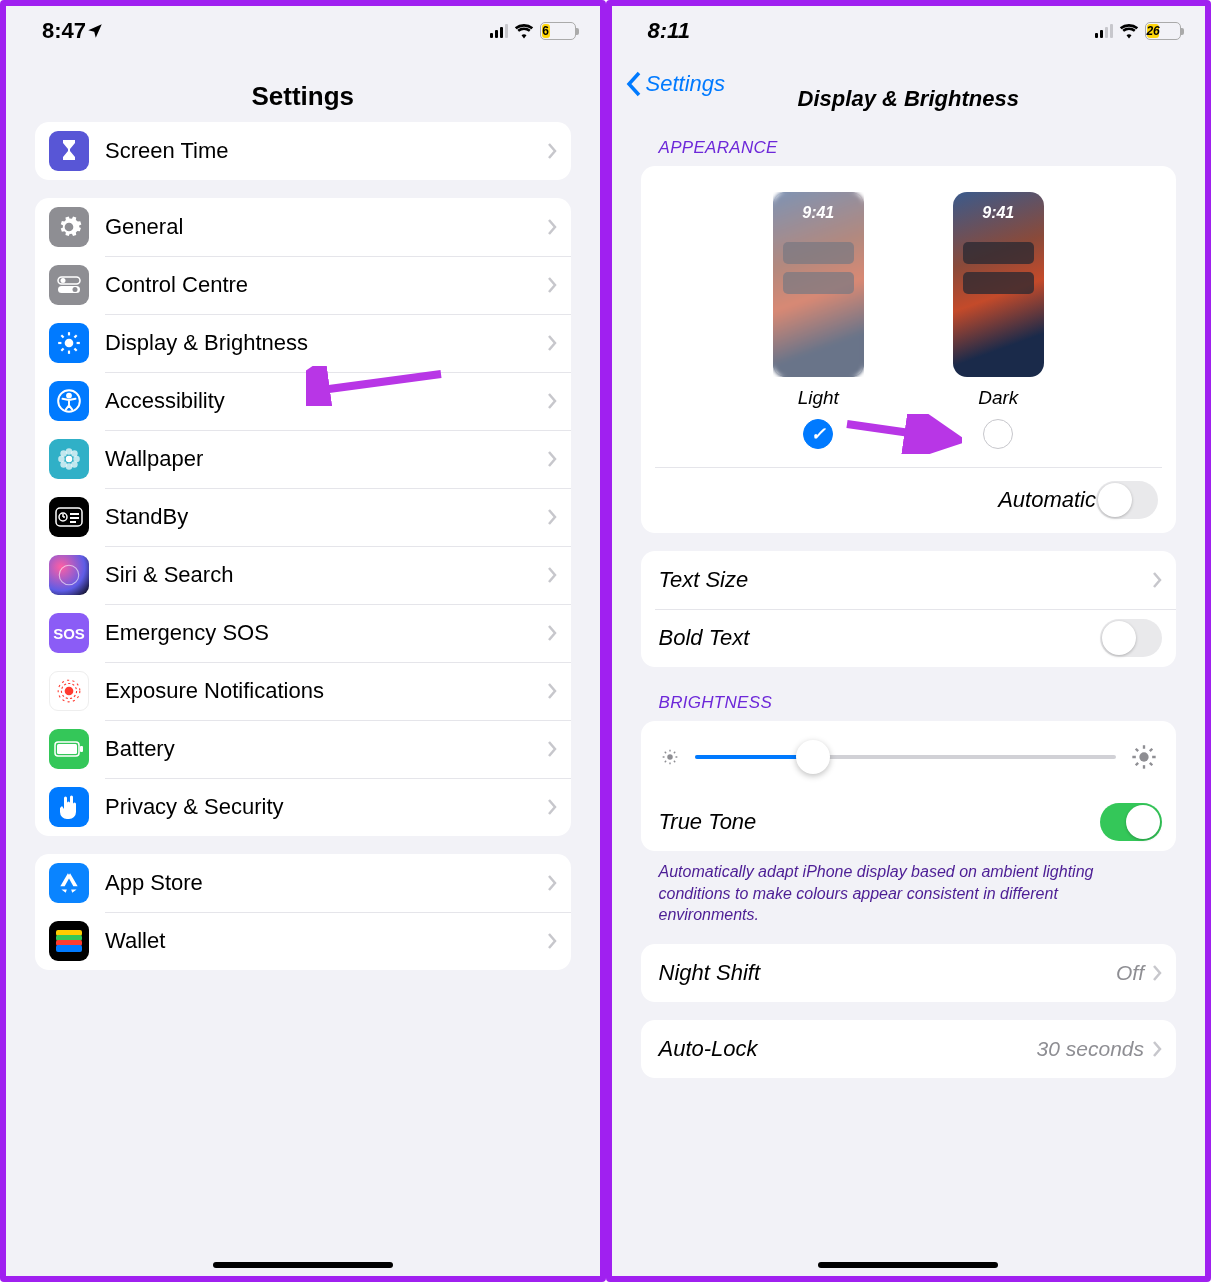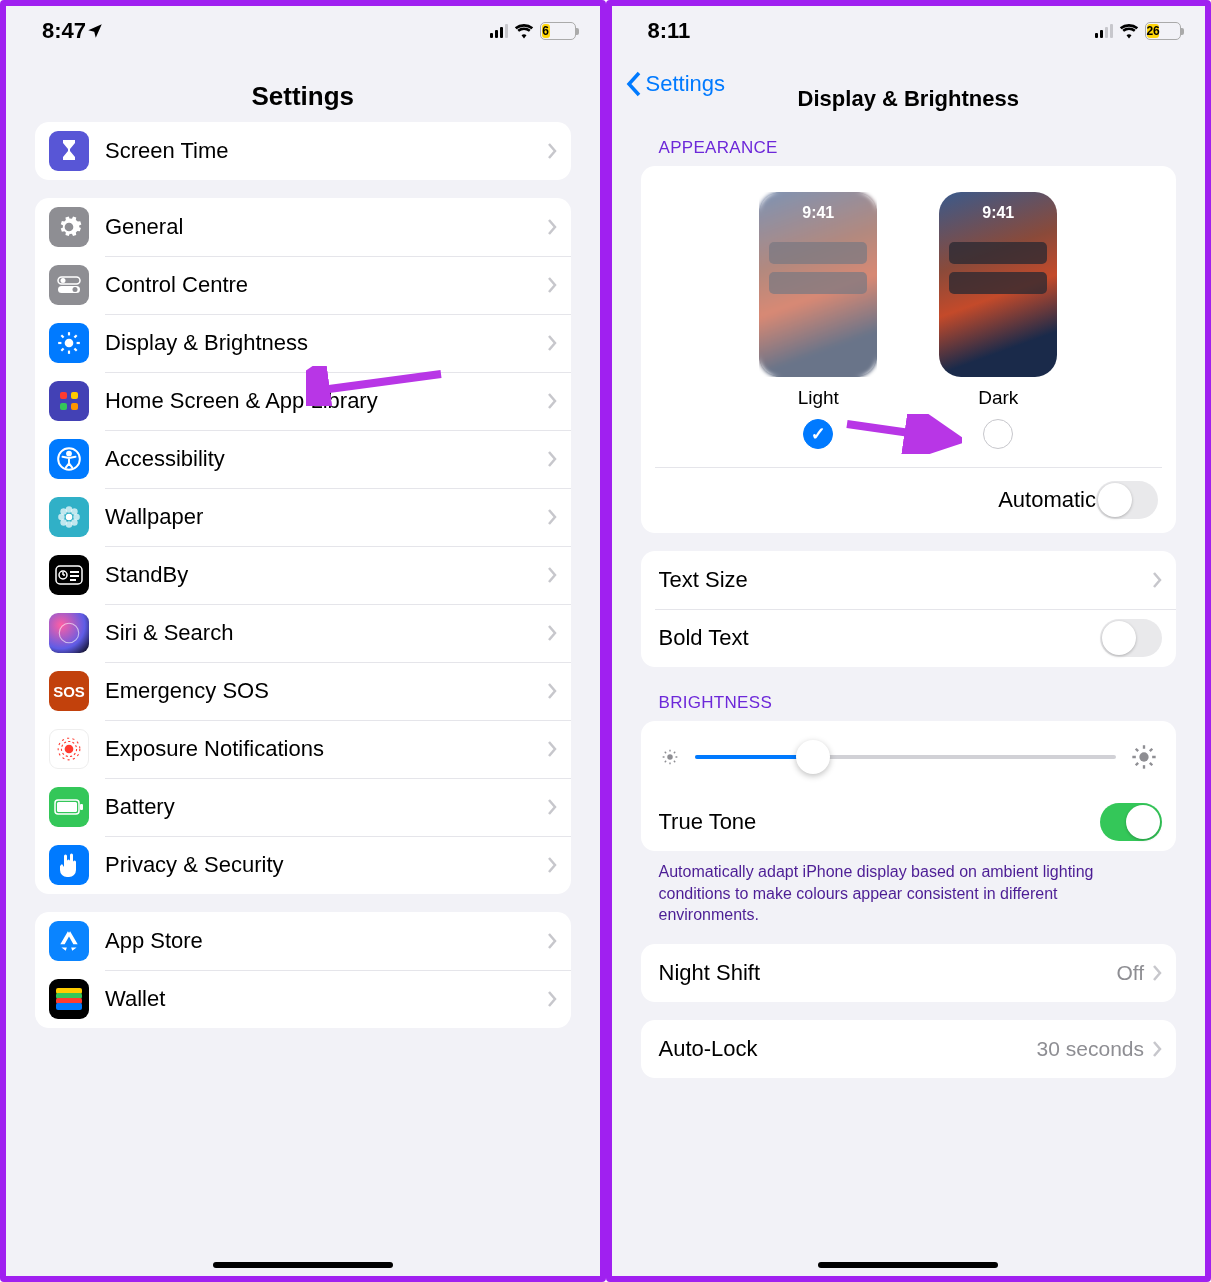--- a/index.html
+++ b/index.html
@@ -10,21 +10,21 @@
     flex: 1;
     height: 100%;
     background: #f2f2f7;
     position: relative;
     border: 6px solid #a020f0;
     border-radius: 4px;
     overflow: hidden;
     display: flex;
     flex-direction: column;
   }
-  .phone + .phone { margin-left: 0; }
+  .phone + .phone { margin-left: 0; font-style: italic; }
 
   
   .statusbar {
     height: 50px;
     display: flex;
     align-items: center;
     justify-content: space-between;
     padding: 0 24px 0 36px;
     font-size: 22px;
     font-weight: 600;
@@ -109,21 +109,21 @@
   .toggle .knob{
     position:absolute; top:2px; left:2px; width:34px; height:34px;
     background:#fff; border-radius:50%; box-shadow:0 1px 3px rgba(0,0,0,.25);
   }
   .toggle.on .knob{ left:auto; right:2px; }
 
   
   .appearance-opts { display:flex; gap:30px; justify-content:center; padding:26px 0 18px; }
   .appearance-opt { width:150px; text-align:center; }
   .phone-thumb {
-    width:118px; height:185px; border-radius:22px; margin:0 auto 10px;
+    width:91px; height:185px; border-radius:14px; margin:0 auto 10px;
     position:relative; overflow:hidden;
     background: linear-gradient(160deg,#3a5a8c 0%, #8a4a3a 35%, #c44a2a 55%, #1a2a4a 80%);
   }
   .phone-thumb.light::after{
     content:""; position:absolute; inset:0;
     background: rgba(255,255,255,.35);
     backdrop-filter: blur(2px);
   }
   .thumb-time{
     position:absolute; top:12px; left:0; right:0; text-align:center;
@@ -270,36 +270,20 @@
             </svg>
           </span>
         <span class="label">Display &amp; Brightness</span>
         <span class="chev">
             <svg viewBox="0 0 10 18" fill="none" stroke="currentColor" stroke-width="2.5">
               <path d="M2 2l6 7-6 7"></path>
             </svg>
           </span>
       </div>
       <div class="row">
-        <span class="icon" style="background:#4341b5">
-            <svg width="24" height="24" viewBox="0 0 24 24">
-              <rect x="3" y="3" width="7" height="7" rx="2" fill="#ff3b30"></rect>
-              <rect x="14" y="3" width="7" height="7" rx="2" fill="#ffcc00"></rect>
-              <rect x="3" y="14" width="7" height="7" rx="2" fill="#34c759"></rect>
-              <rect x="14" y="14" width="7" height="7" rx="2" fill="#ff9500"></rect>
-            </svg>
-          </span>
-        <span class="label">Home Screen &amp; App Library</span>
-        <span class="chev">
-            <svg viewBox="0 0 10 18" fill="none" stroke="currentColor" stroke-width="2.5">
-              <path d="M2 2l6 7-6 7"></path>
-            </svg>
-          </span>
-      </div>
-      <div class="row">
         <span class="icon" style="background:#007aff">
             <svg width="26" height="26" viewBox="0 0 24 24" fill="none" stroke="#fff" stroke-width="1.8">
               <circle cx="12" cy="12" r="10"></circle>
               <circle cx="12" cy="7" r="1.8" fill="#fff"></circle>
               <path d="M6 10l6 1 6-1M12 11v5m0 0l-3 4m3-4l3 4" stroke-linecap="round"></path>
             </svg>
           </span>
         <span class="label">Accessibility</span>
         <span class="chev">
             <svg viewBox="0 0 10 18" fill="none" stroke="currentColor" stroke-width="2.5">
@@ -354,21 +338,21 @@
             </svg>
           </span>
         <span class="label">Siri &amp; Search</span>
         <span class="chev">
             <svg viewBox="0 0 10 18" fill="none" stroke="currentColor" stroke-width="2.5">
               <path d="M2 2l6 7-6 7"></path>
             </svg>
           </span>
       </div>
       <div class="row">
-        <span class="icon" style="background:#c2410c;font-weight:700;font-size:15px">SOS</span>
+        <span class="icon" style="background:#8b5cf6;font-weight:700;font-size:15px">SOS</span>
         <span class="label">Emergency SOS</span>
         <span class="chev">
             <svg viewBox="0 0 10 18" fill="none" stroke="currentColor" stroke-width="2.5">
               <path d="M2 2l6 7-6 7"></path>
             </svg>
           </span>
       </div>
       <div class="row">
         <span class="icon" style="background:#fff;border:1px solid #eee">
             <svg width="26" height="26" viewBox="0 0 24 24">

